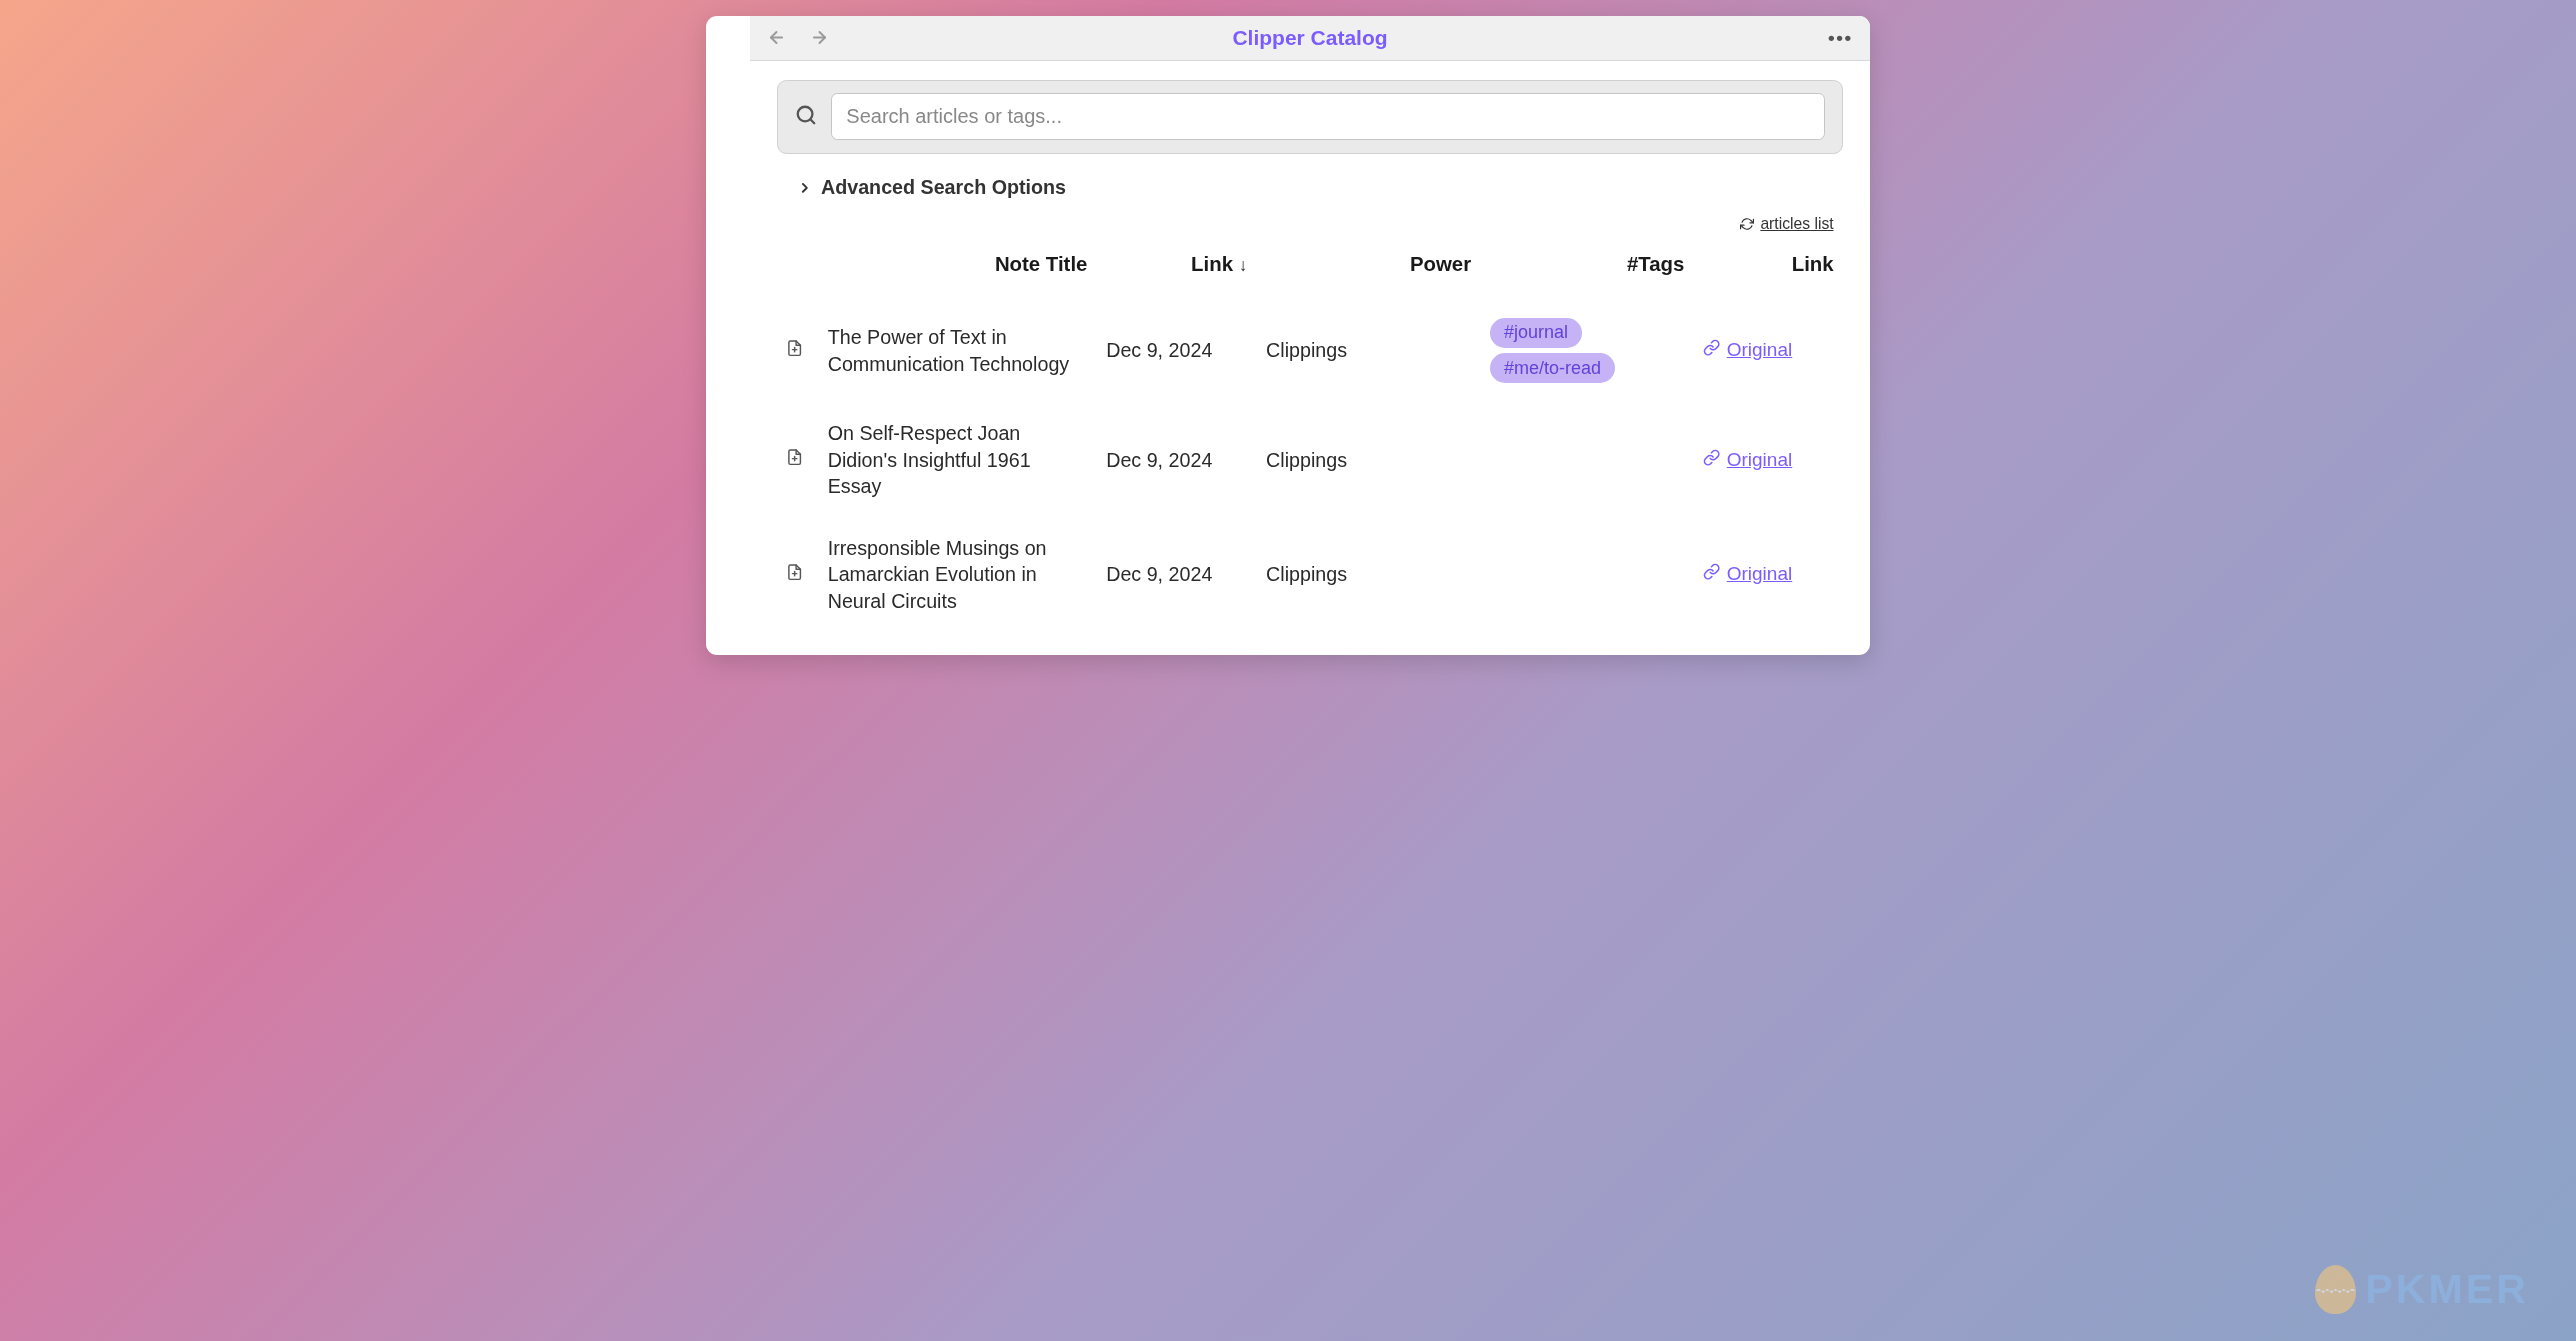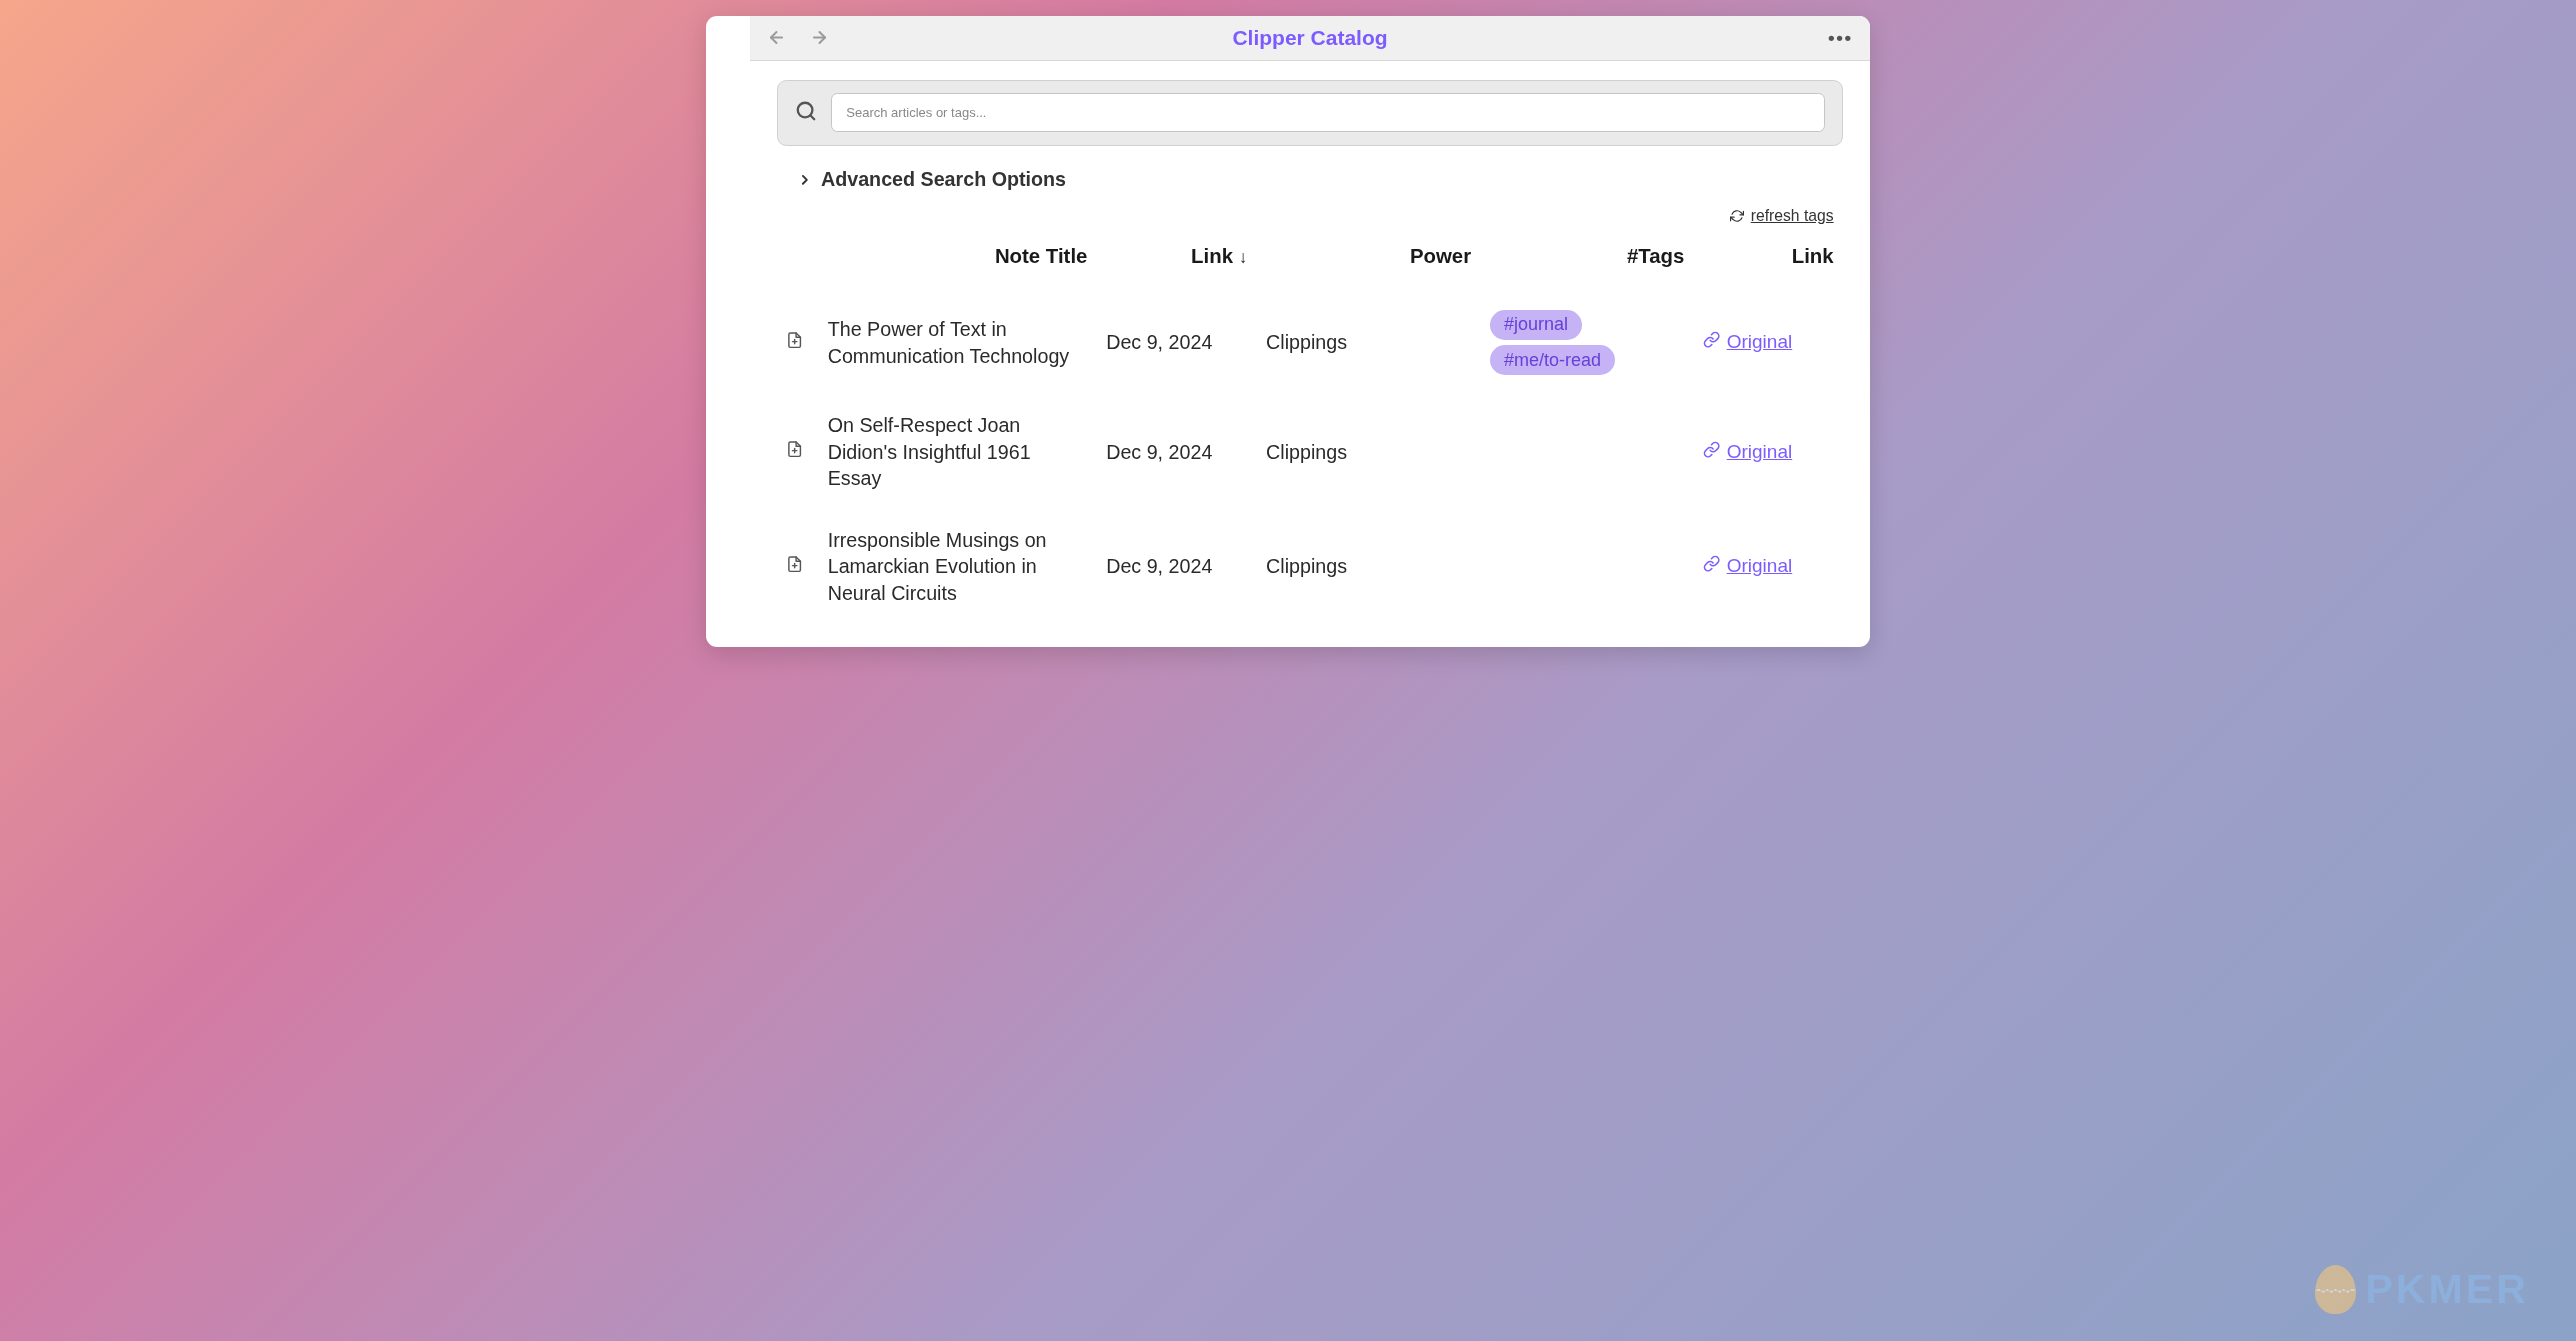--- a/index.html
+++ b/index.html
@@ -59,21 +59,21 @@
       align-items: center;
       gap: 14px;
     }
     .search-icon { color: #555; }
     .search-input {
       flex: 1;
       background: #fff;
       border: 1.6px solid #c5c5c5;
       border-radius: 6.3px;
       padding: 11px 14px;
-      font-size: 13px;
+      font-size: 20px;
       color: #333;
     }
     .search-input::placeholder { color: #888; }
     .advanced-options {
       display: flex;
       align-items: center;
       gap: 7.9px;
       margin-top: 22px;
       margin-left: 20.4px;
       font-size: 19.7px;
@@ -217,21 +217,21 @@
       <span>Advanced Search Options</span>
     </div>
 
     <div class="refresh-row">
       <div class="refresh-link">
         <svg width="14" height="14" viewBox="0 0 24 24" fill="none" stroke="currentColor" stroke-width="2" stroke-linecap="round" stroke-linejoin="round">
             <polyline points="23 4 23 10 17 10"></polyline>
             <polyline points="1 20 1 14 7 14"></polyline>
             <path d="M3.51 9a9 9 0 0 1 14.85-3.36L23 10M1 14l4.64 4.36A9 9 0 0 0 20.49 15"></path>
           </svg>
-        <span>refresh tags</span>
+        <span>articles list</span>
       </div>
     </div>
 
     <table>
       <thead>
         <tr>
           <th class="col-title">Note Title</th>
           <th class="col-date">
             <span>Link</span>
             <span class="sort-arrow">↓</span>

